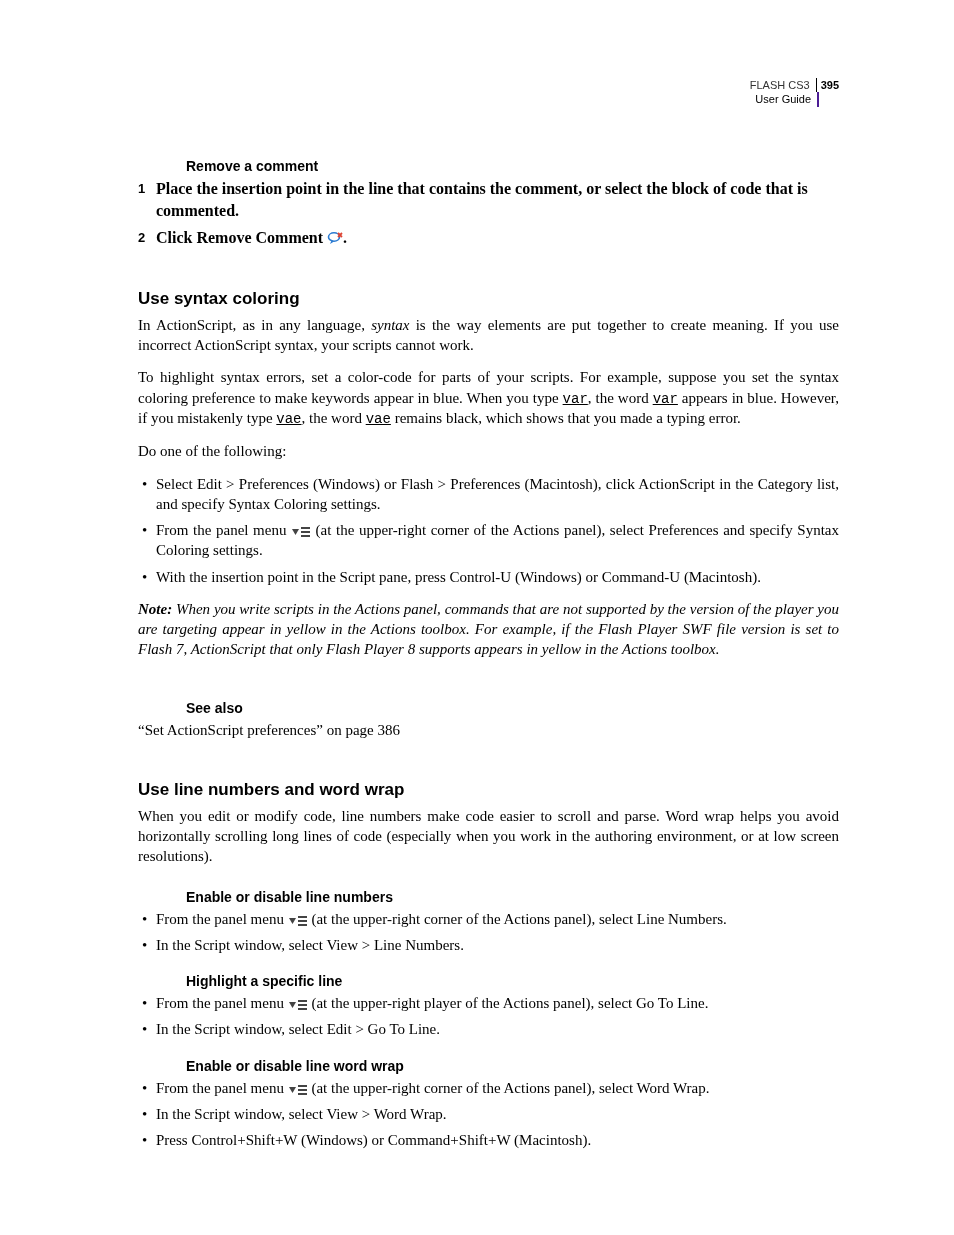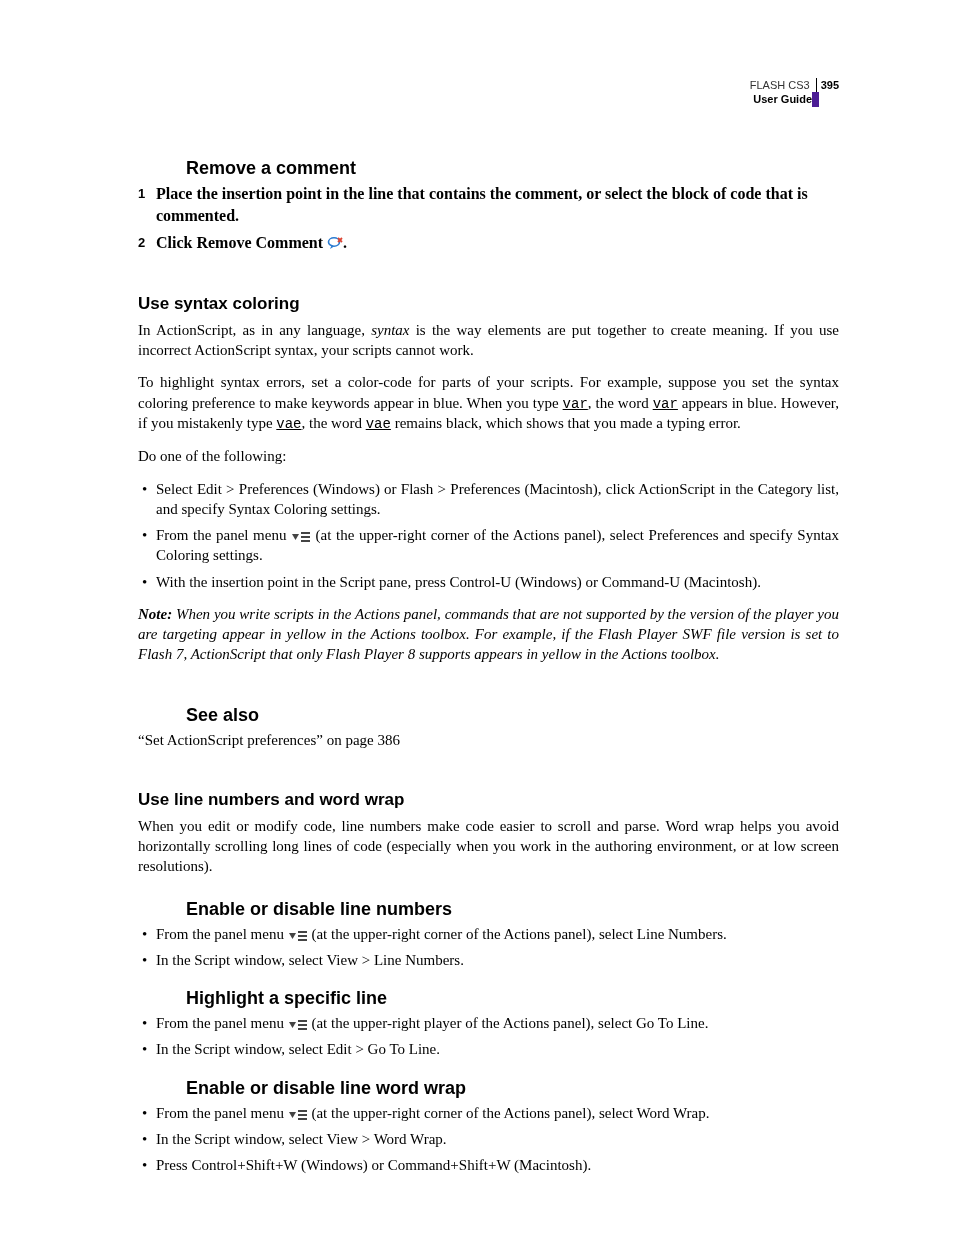--- a/index.html
+++ b/index.html
@@ -29,32 +29,33 @@
     display: inline-block;
     padding-right: 6px;
     border-right: 1px solid #000;
     color: #333;
   }
   .header .pagenum {
     font-weight: bold;
     padding-left: 4px;
   }
   .header .guide {
-    font-weight: bold;
+    font-weight: normal;
+    padding-right: 6px;
     margin-right: 20px;
-    border-right: 7px solid #4c1d95;
+    border-right: 2px solid #4c1d95;
     display: inline-block;
   }
   .content {
     margin-top: 78px;
   }
   .h4 {
     font-family: "Myriad Pro", Arial, Helvetica, sans-serif;
     font-weight: bold;
-    font-size: 18px;
+    font-size: 14px;
     margin: 0 0 4px 0;
     padding-left: 48px;
   }
   .h3 {
     font-family: "Myriad Pro", Arial, Helvetica, sans-serif;
     font-weight: bold;
     font-size: 17px;
     margin: 0 0 6px 0;
     color: #000;
   }

